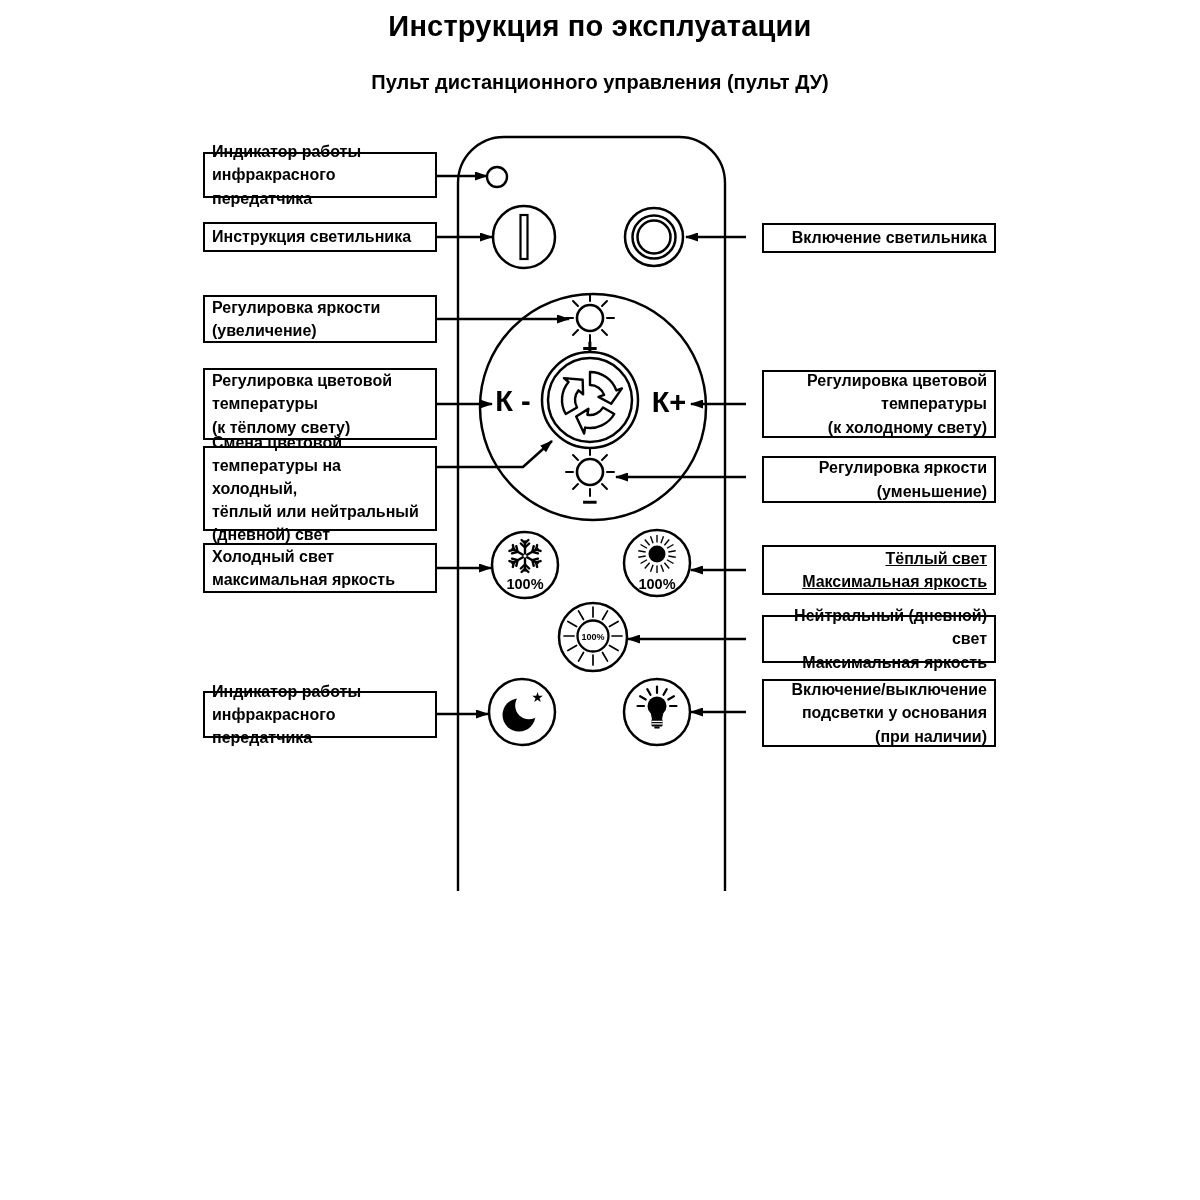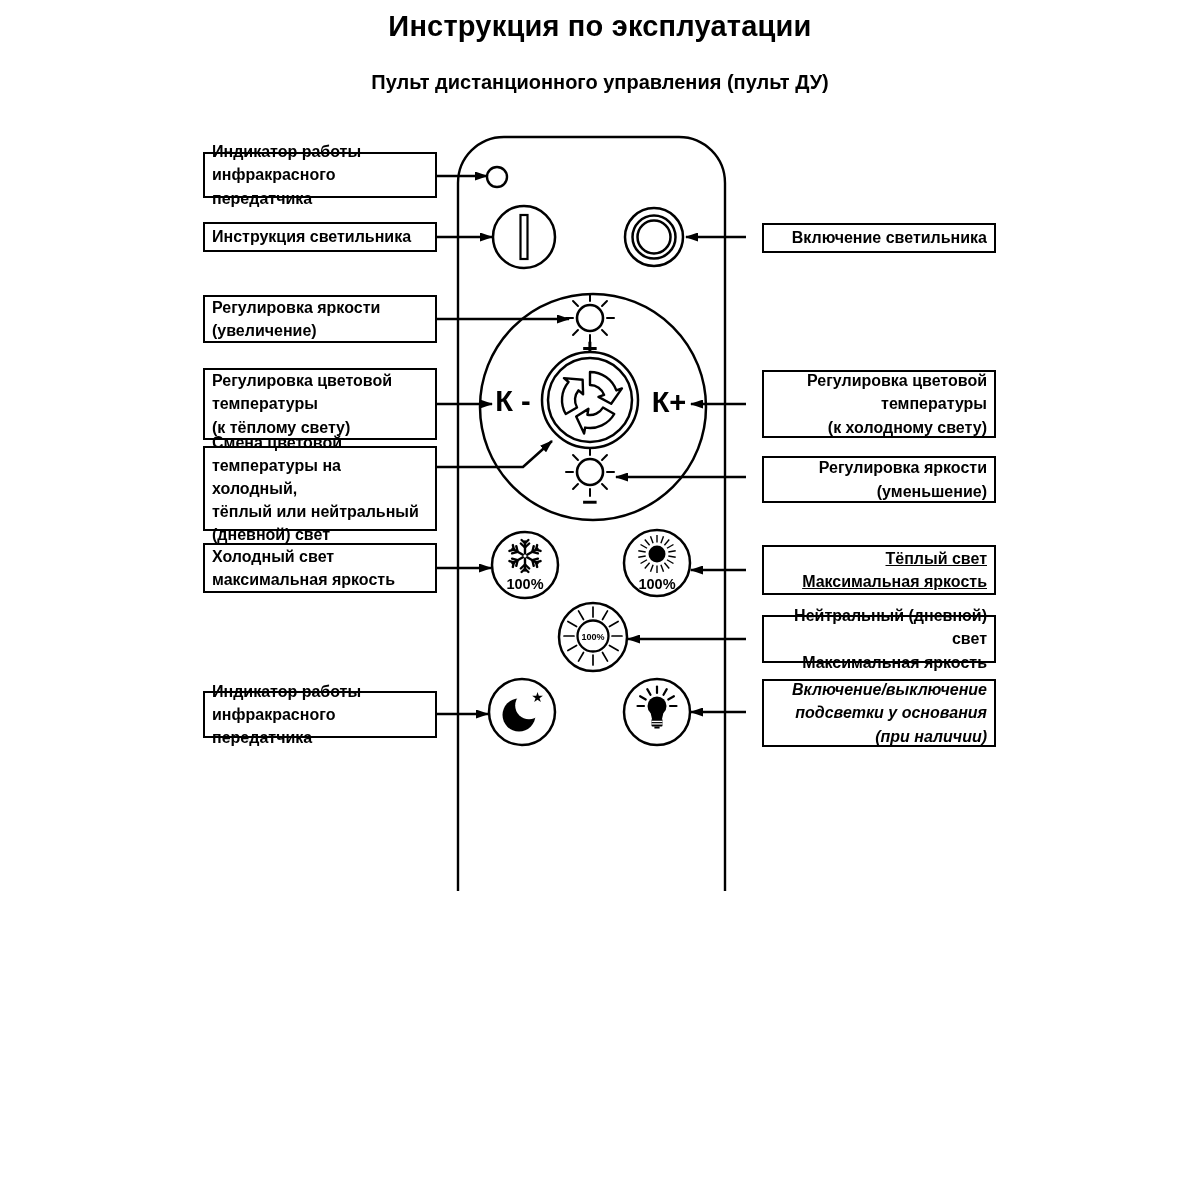--- a/index.html
+++ b/index.html
@@ -29,21 +29,21 @@
   .l2{top:295px;height:48px;}
   .l3{top:368px;height:72px;}
   .l4{top:446px;height:85px;}
   .l5{top:543px;height:50px;}
   .l6{top:691px;height:47px;}
   .r0{top:223px;height:30px;}
   .r1{top:370px;height:68px;}
   .r2{top:456px;height:47px;}
   .r3{top:545px;height:50px;text-decoration:underline;}
   .r4{top:615px;height:48px;}
-  .r5{top:679px;height:68px;font-style:italic;}
+  .r5{top:679px;height:68px;}
   svg text{font-family:"Liberation Sans", sans-serif;font-weight:bold;fill:#000;}
   svg text.star{font-family:"DejaVu Sans", sans-serif;}
 </style>
 </head>
 <body>
 
 <div class="stage">
 
   <div class="page-title">Инструкция по эксплуатации</div>
   <div class="page-subtitle">Пульт дистанционного управления (пульт ДУ)</div>

